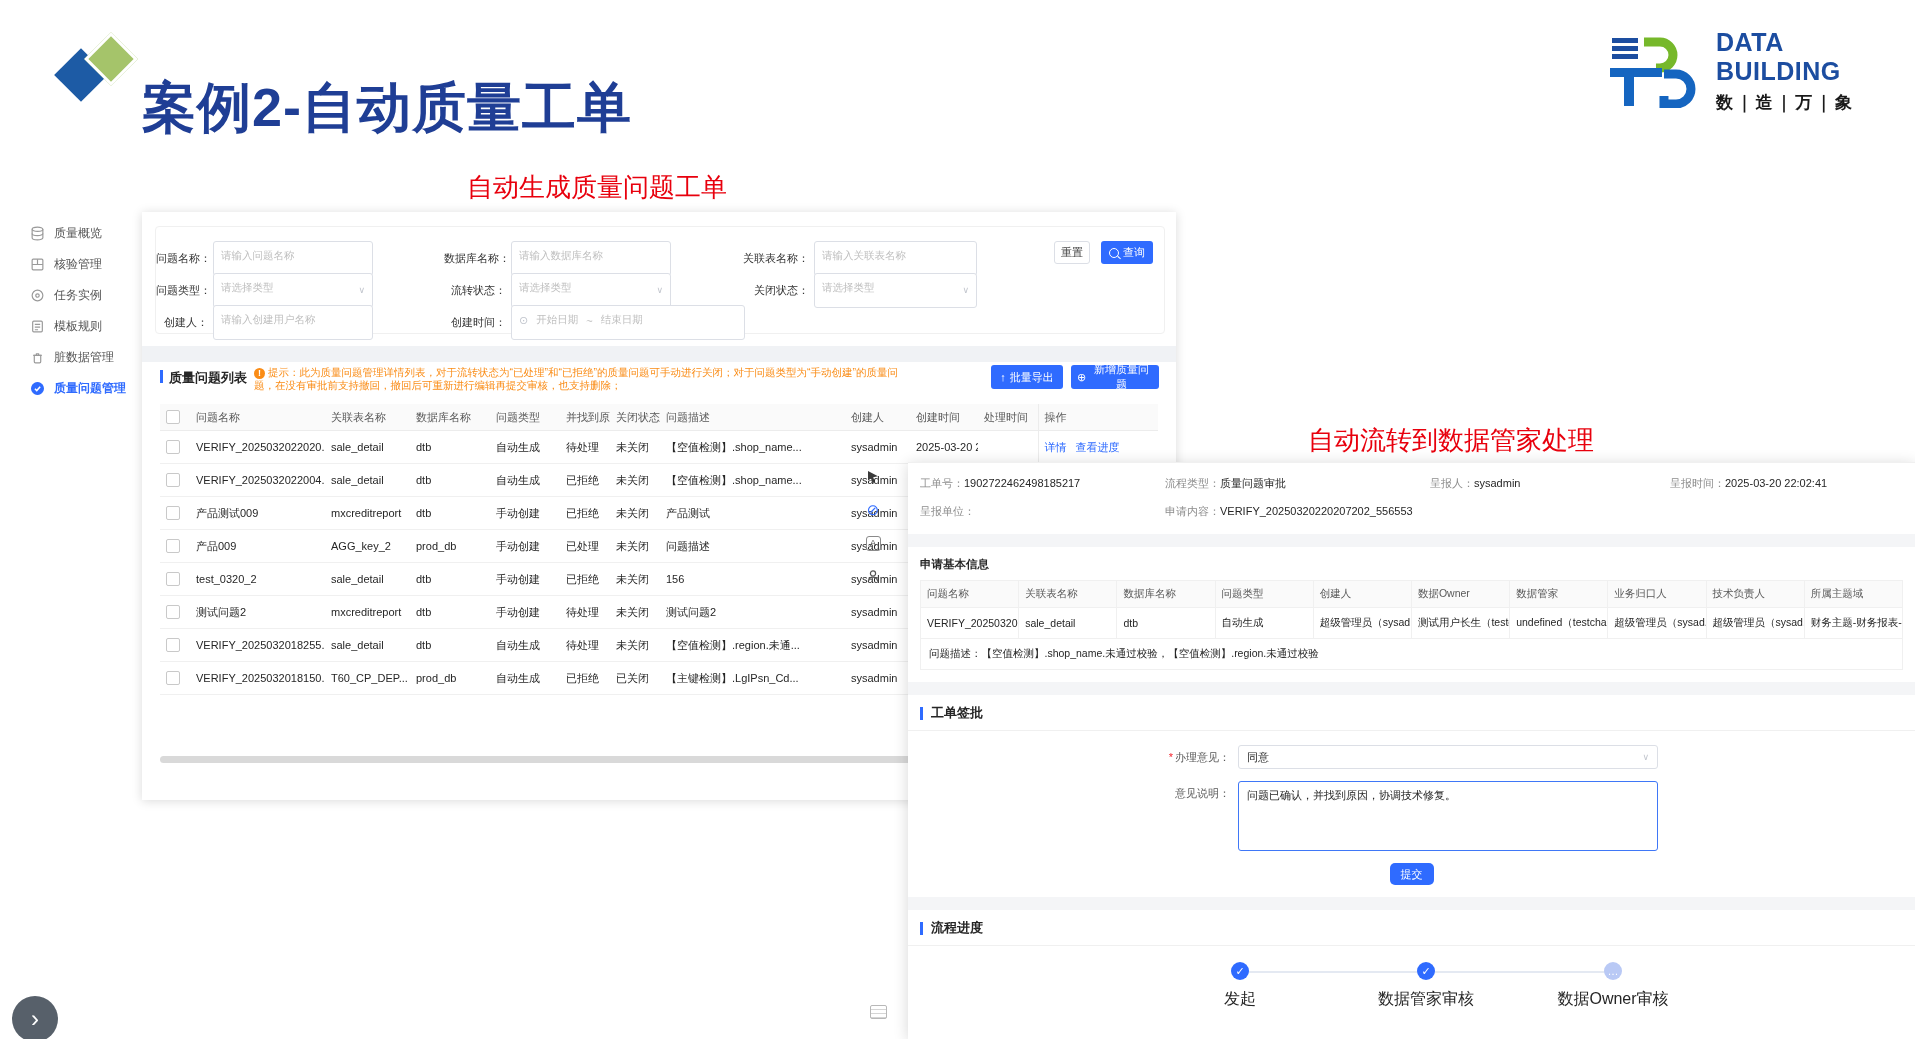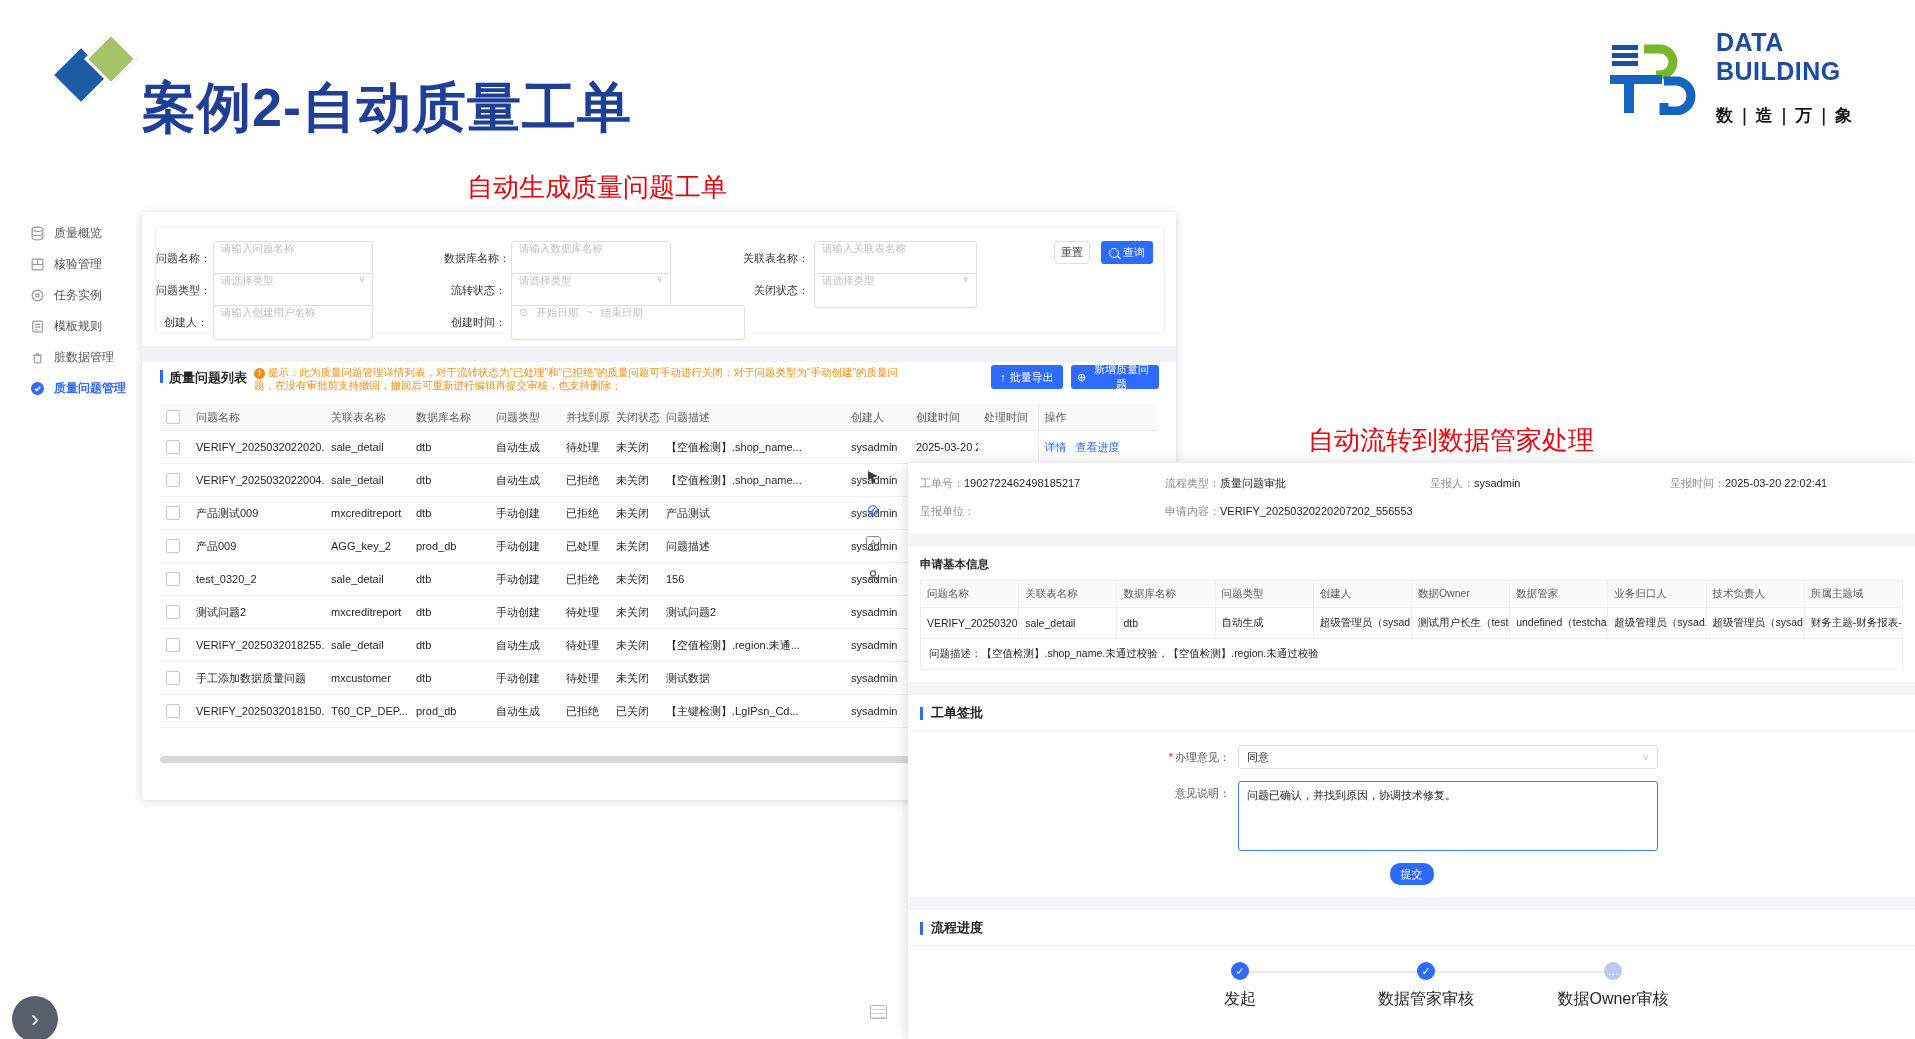--- a/index.html
+++ b/index.html
@@ -7,21 +7,21 @@
        font-family:"Liberation Sans","DejaVu Sans",sans-serif;color:#262626;}
   
   .dia{position:absolute;transform:rotate(45deg);}
   .dia-blue{left:62px;top:56px;width:38px;height:38px;background:#1d5ba5;}
   .dia-green{left:92px;top:40px;width:32px;height:32px;background:#a5c46a;border:3px solid #fff;}
   .page-title{position:absolute;left:142px;top:36px;font-size:54px;font-weight:800;
               color:var(--title-blue);letter-spacing:1px;}
   .logo{position:absolute;left:1608px;top:28px;display:flex;align-items:center;gap:12px;}
   .logo-mark{width:96px;height:74px;}
   .logo-en{font-size:25px;font-weight:800;color:var(--logo-blue);letter-spacing:.5px;}
-  .logo-cn{font-size:17px;color:#1a1a1a;margin-top:18px;letter-spacing:3px;font-weight:bold;}
+  .logo-cn{font-size:17px;color:#1a1a1a;margin-top:5px;letter-spacing:3px;font-weight:bold;}
   .annotation{position:absolute;color:var(--annotation-red);font-size:26px;}
   .a1{left:467px;top:170px;}
   .a2{left:1308px;top:423px;}
   
   .sidebar{position:absolute;left:30px;top:218px;width:118px;z-index:1;}
   .sb-item{display:flex;align-items:center;gap:9px;height:31px;font-size:12px;color:#555;cursor:pointer;}
   .sb-item.active{color:var(--accent);font-weight:bold;}
   .sb-ic{width:15px;height:15px;display:flex;}
   .sb-ic svg{width:15px;height:15px;}
   .sb-ic svg *{stroke:#9a9a9a;fill:none;stroke-width:1.1;}
@@ -30,21 +30,21 @@
   
   .left-shot{position:absolute;left:142px;top:212px;width:1034px;height:588px;background:#fff;
              box-shadow:0 1px 10px rgba(0,0,0,.15);z-index:1;}
   .filter-card{position:absolute;left:13px;top:14px;width:1008px;height:106px;
                border:1px solid #f0f0f0;border-radius:4px;background:#fff;}
   .f-grp{position:absolute;display:flex;align-items:center;font-size:11px;}
   .r0{top:14px}.r1{top:46px}.r2{top:78px}
   .c0 .f-lab{width:52px}.c1{left:288px}.c1 .f-lab{width:62px}.c2{left:585px}.c2 .f-lab{width:68px}
   .f-lab{text-align:right;color:#333;padding-right:5px;white-space:nowrap;}
   .f-inp{width:160px;height:35px;border:1px solid #dcdfe6;border-radius:3px;display:flex;
-         align-items:flex-start;padding:0 7px;box-sizing:border-box;background:#fff;}
+         align-items:flex-end;padding:12px 7px;box-sizing:border-box;background:#fff;}
   .c2 .f-inp{width:163px;}
   .ph{color:#bfbfbf;font-size:10.5px;white-space:nowrap;overflow:hidden;}
   .sel{justify-content:space-between;}
   .arr{color:#c0c4cc;font-size:9px;}
   .dr{width:234px !important;gap:8px;}
   .clock{color:#c0c4cc;font-size:11px;}
   .tild{color:#bfbfbf;}
   .btn{border:none;border-radius:3px;font-size:11px;display:flex;align-items:center;
        justify-content:center;gap:4px;cursor:pointer;box-sizing:border-box;}
   .btn-reset{position:absolute;left:898px;top:14px;width:36px;height:23px;background:#fff;
@@ -104,21 +104,21 @@
   .ap-desc{margin:0 12px;border:1px solid #f0f0f0;border-top:none;padding:8px;font-size:10.5px;color:#262626;}
   .sp12{height:12px;}
   .ap-row{display:flex;align-items:flex-start;margin-bottom:12px;}
   .ap-lab{width:330px;text-align:right;padding-right:8px;color:#595959;padding-top:5px;box-sizing:border-box;}
   .star{color:var(--status-red);margin-right:2px;}
   .ap-select{width:420px;height:24px;border:1px solid #dcdfe6;border-radius:3px;display:flex;
              align-items:center;justify-content:space-between;padding:0 8px;box-sizing:border-box;cursor:pointer;}
   .ap-ta{width:420px;height:70px;border:1px solid #3f77f7;border-radius:3px;padding:6px 8px;
          font:11px "Liberation Sans","DejaVu Sans",sans-serif;color:#262626;resize:none;box-sizing:border-box;}
   .ap-submit{display:block;margin:2px auto 12px;width:44px;height:22px;background:var(--accent);
-             color:#fff;border:none;border-radius:10px;font-size:11px;cursor:pointer;}
+             color:#fff;border:none;border-radius:5px;font-size:11px;cursor:pointer;}
   .steps-wrap{position:relative;height:84px;margin-top:16px;}
   .step-line{position:absolute;left:332px;top:9px;width:373px;height:2px;background:#e4e9f2;}
   .step{position:absolute;top:0;width:230px;transform:translateX(-50%);text-align:center;}
   .s0{left:332px}.s1{left:518px}.s2{left:705px}
   .dot{width:18px;height:18px;border-radius:50%;margin:0 auto;color:#fff;font-size:11px;
        line-height:18px;position:relative;z-index:1;}
   .dot.done{background:var(--accent);}
   .dot.pending{background:#b9c9f5;}
   .st-lb{margin-top:9px;font-size:16px;color:#262626;}
   .st-mt{margin-top:7px;font-size:10px;color:#8c8c8c;}
@@ -408,34 +408,20 @@
           </tr>
           <tr>
             <td><span class="cb"></span></td>
             <td>VERIFY_2025032018255...</td>
             <td>sale_detail</td>
             <td>dtb</td>
             <td>自动生成</td>
             <td>待处理</td>
             <td>未关闭</td>
             <td>【空值检测】.region.未通...</td>
-            <td>sysadmin</td>
-            <td></td>
-            <td></td>
-            <td class="col-op"></td>
-          </tr>
-          <tr>
-            <td><span class="cb"></span></td>
-            <td>手工添加数据质量问题</td>
-            <td>mxcustomer</td>
-            <td>dtb</td>
-            <td>手动创建</td>
-            <td>待处理</td>
-            <td>未关闭</td>
-            <td>测试数据</td>
             <td>sysadmin</td>
             <td></td>
             <td></td>
             <td class="col-op"></td>
           </tr>
           <tr>
             <td><span class="cb"></span></td>
             <td>VERIFY_2025032018150...</td>
             <td>T60_CP_DEP...</td>
             <td>prod_db</td>

